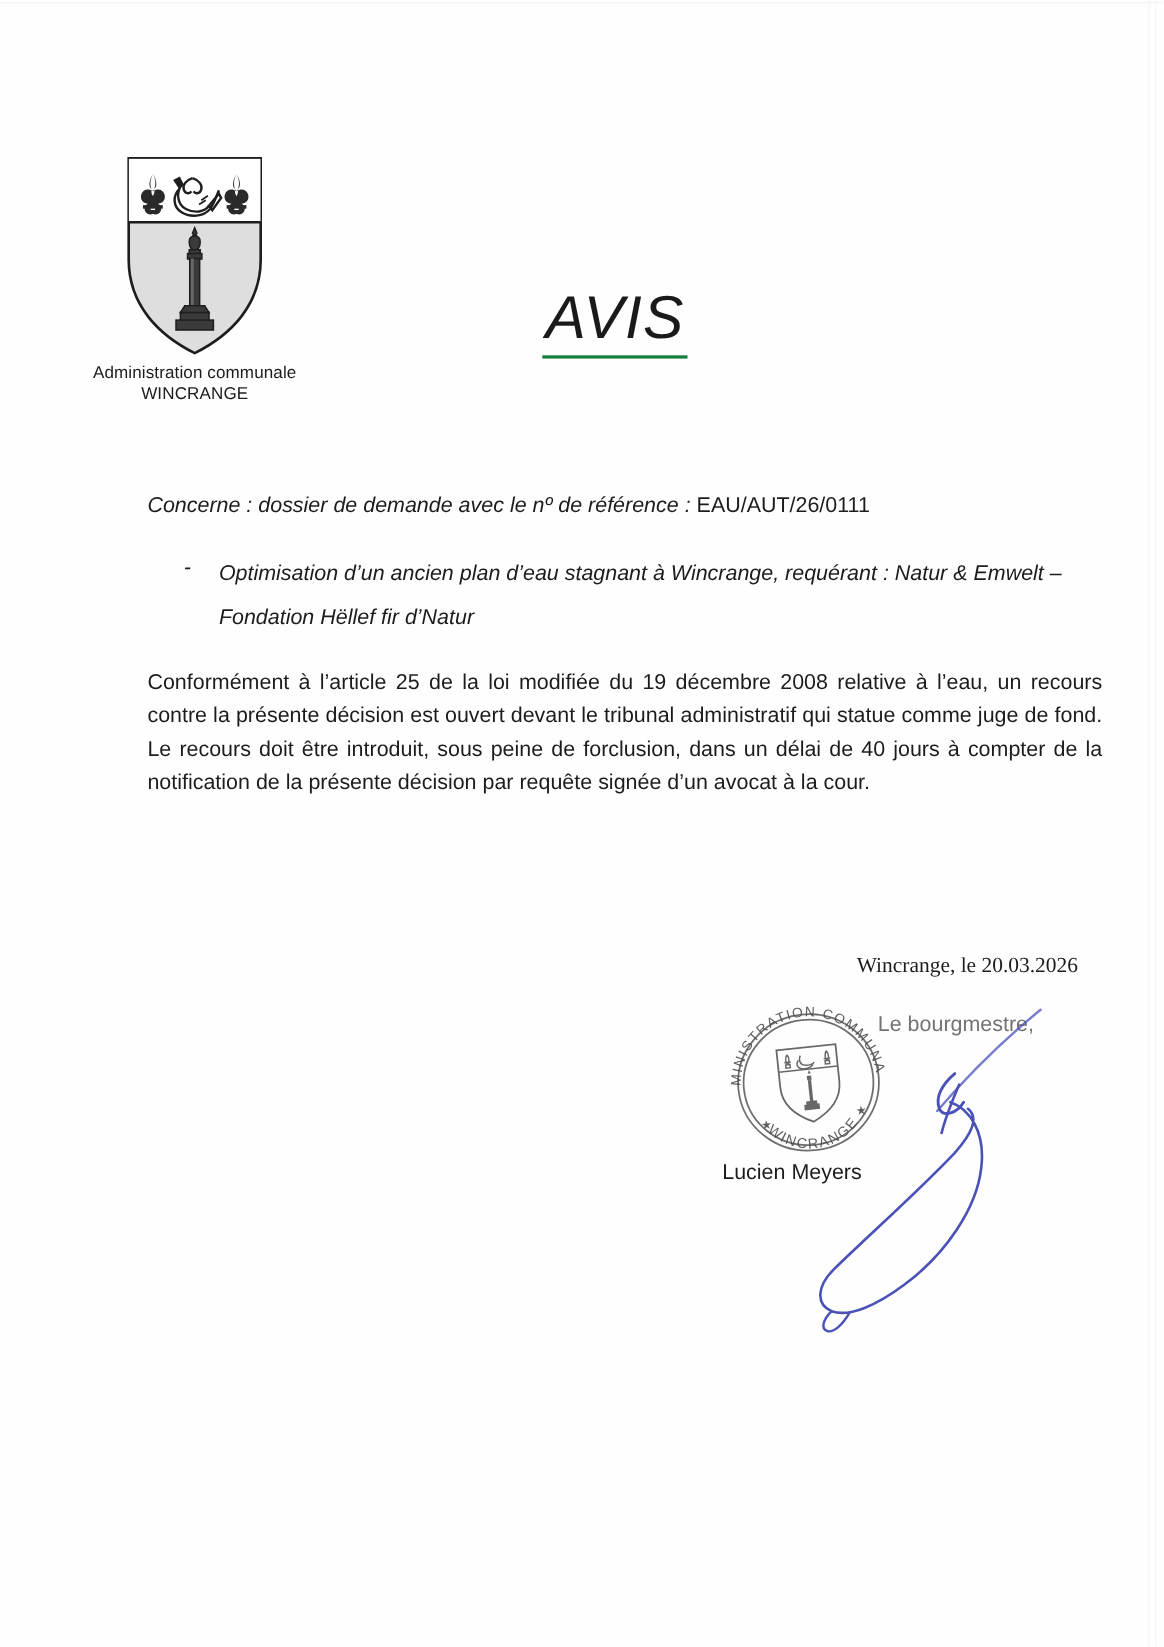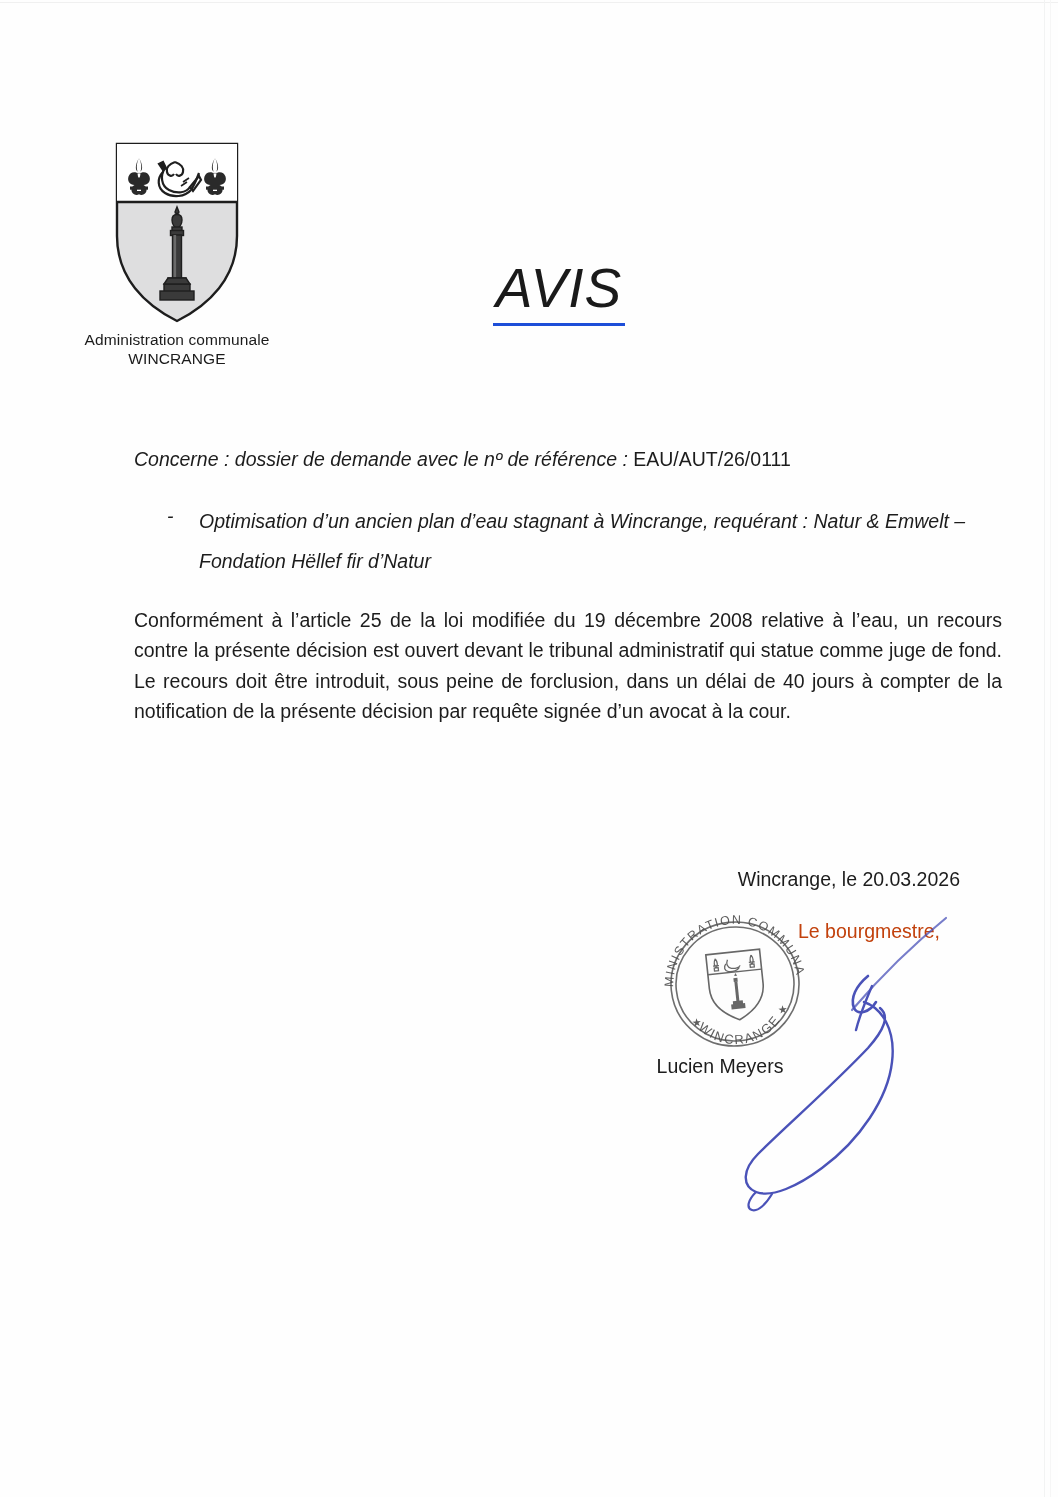--- a/index.html
+++ b/index.html
@@ -65,21 +65,21 @@
     padding-left: 60px;
     box-sizing: border-box;
   }
   .doc-title span {
     font-family: "Liberation Sans", sans-serif;
     font-style: italic;
     font-size: 55px;
     font-weight: 400;
     color: #1a1a1a;
     letter-spacing: 1px;
-    border-bottom: 3px solid #1d4ed8;
+    border-bottom: 3px solid #15803d;
     padding: 0 3px 4px 3px;
   }
 
   
   .body-block {
     position: absolute;
     left: 92px;
     top: 444px;
     width: 868px;
     color: #1c1c1c;
@@ -116,37 +116,37 @@
   }
   .bullet-text {
     flex: 1 1 auto;
     font-style: italic;
     line-height: 40px;
   }
 
   
   .sig-date {
     position: absolute;
-    left: 500px;
+    left: 520px;
     top: 868px;
     width: 460px;
     text-align: right;
-    font-family: Liberation Sans, sans-serif;
+    font-family: Liberation Serif, serif;
     font-size: 19.5px;
     color: #1c1c1c;
   }
   .sig-role {
     position: absolute;
     left: 500px;
     top: 920px;
     width: 440px;
     text-align: right;
     font-family: "Liberation Sans", sans-serif;
     font-size: 19.5px;
-    color: #c2410c;
+    color: #737373;
   }
   .sig-name {
     position: absolute;
     left: 500px;
     top: 1055px;
     width: 440px;
     text-align: center;
     font-family: "Liberation Sans", sans-serif;
     font-size: 19.5px;
     color: #1c1c1c;

